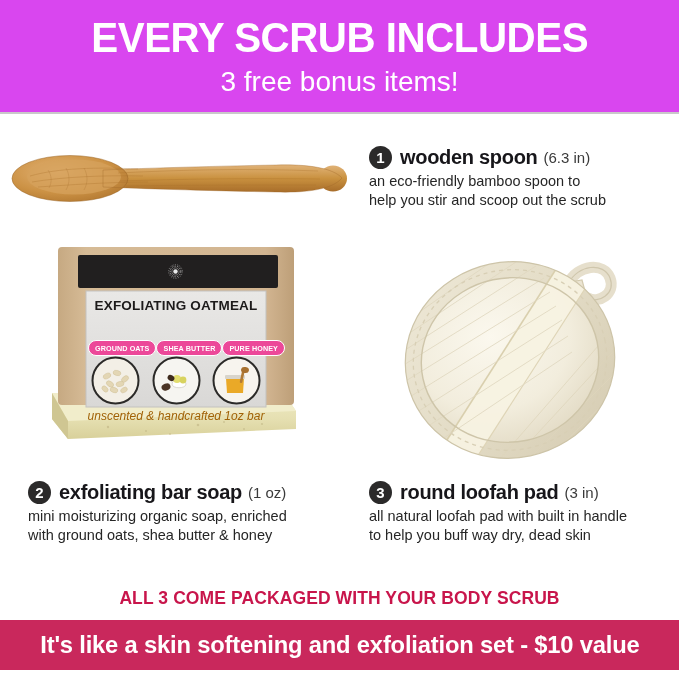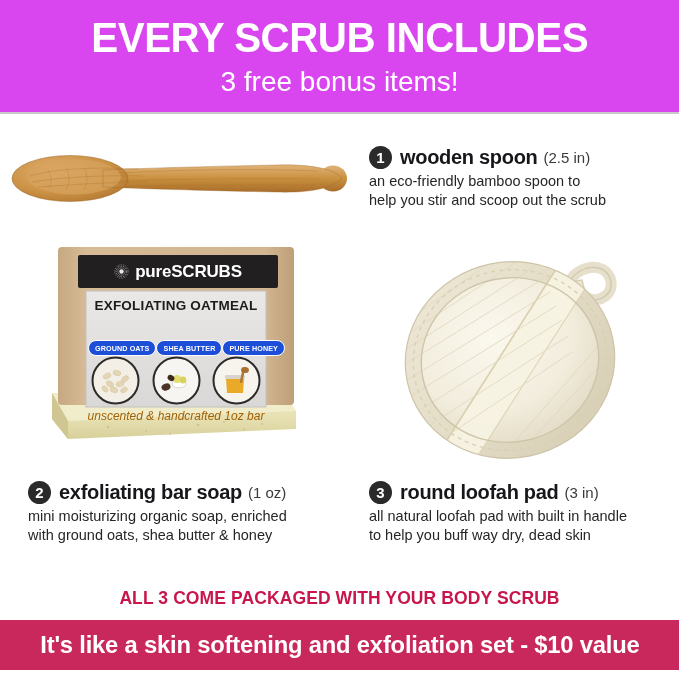--- a/index.html
+++ b/index.html
@@ -83,21 +83,21 @@
   .soap-card{position:absolute;left:0;top:0;width:100%;height:100%;}
   .brandband{
     position:absolute;left:30px;top:12px;width:200px;height:33px;
     background:#211f1f;border-radius:2px;
     display:flex;align-items:center;justify-content:center;
   }
   .brandtext{
     color:#fff;font-size:17px;font-weight:bold;letter-spacing:-0.2px;
   }
   .pill{
-    background:#1d4ed8;color:#fff;border-radius:9px;
+    background:#ec4899;color:#fff;border-radius:9px;
     font-size:7.2px;font-weight:bold;letter-spacing:0.1px;
     padding:2.5px 6px;white-space:nowrap;
     border:1px solid #fff;
   }
   .titleline{
     text-align:center;color:#1c1a1a;font-weight:bold;
     font-size:13.5px;letter-spacing:0.2px;line-height:1.25;
   }
   .unscented{
     text-align:center;font-style:italic;font-size:12px;color:#a16207;
@@ -159,21 +159,21 @@
       <ellipse cx="62" cy="30.5" rx="58" ry="23" fill="none" stroke="#9c6626" stroke-width="1" opacity="0.5"></ellipse>
       <path d="M95,22 C140,20 215,18 268,17 C300,16 325,20 334,30
                C325,41 300,45 268,44 C215,43 140,41 95,39 Z" fill="none" stroke="#9c6626" stroke-width="0.9" opacity="0.4"></path>
     </svg>
   </div>
 
   <div class="text1">
     <div class="item-head">
       <span class="badge">1</span>
       <span class="item-title">wooden spoon</span>
-      <span class="item-size">(2.5 in)</span>
+      <span class="item-size">(6.3 in)</span>
     </div>
     <div class="item-desc">
       <div>an eco-friendly bamboo spoon to</div>
       <div>help you stir and scoop out the scrub</div>
     </div>
   </div>
 
   <div class="soap-wrap">
     <svg width="262" height="212" viewBox="0 0 262 212" style="position:absolute;left:0;top:0;">
       <defs>
@@ -219,21 +219,20 @@
 
       <div class="brandband">
         <svg width="15" height="15" viewBox="0 0 15 15" style="margin-right:6px;">
           <g fill="#e9e9e9">
             <circle cx="7.5" cy="7.5" r="2.2"></circle>
             <circle cx="7.5" cy="7.5" r="3.6" fill="none" stroke="#e9e9e9" stroke-width="0.7" stroke-dasharray="1.1 1.1"></circle>
             <circle cx="7.5" cy="7.5" r="5.3" fill="none" stroke="#dcdcdc" stroke-width="0.7" stroke-dasharray="1.3 1.3"></circle>
             <circle cx="7.5" cy="7.5" r="6.8" fill="none" stroke="#cfcfcf" stroke-width="0.6" stroke-dasharray="1 1.4"></circle>
           </g>
         </svg>
-        <span class="brandtext">pureSCRUBS</span>
       </div>
 
       <div style="position:absolute;left:38px;top:55px;width:180px;">
         <div class="titleline">EXFOLIATING OATMEAL</div>
       </div>
 
       <div style="position:absolute;left:40px;top:97px;width:176px;display:flex;justify-content:space-between;align-items:center;">
         <span class="pill">GROUND OATS</span>
         <span class="pill">SHEA BUTTER</span>
         <span class="pill">PURE HONEY</span>

